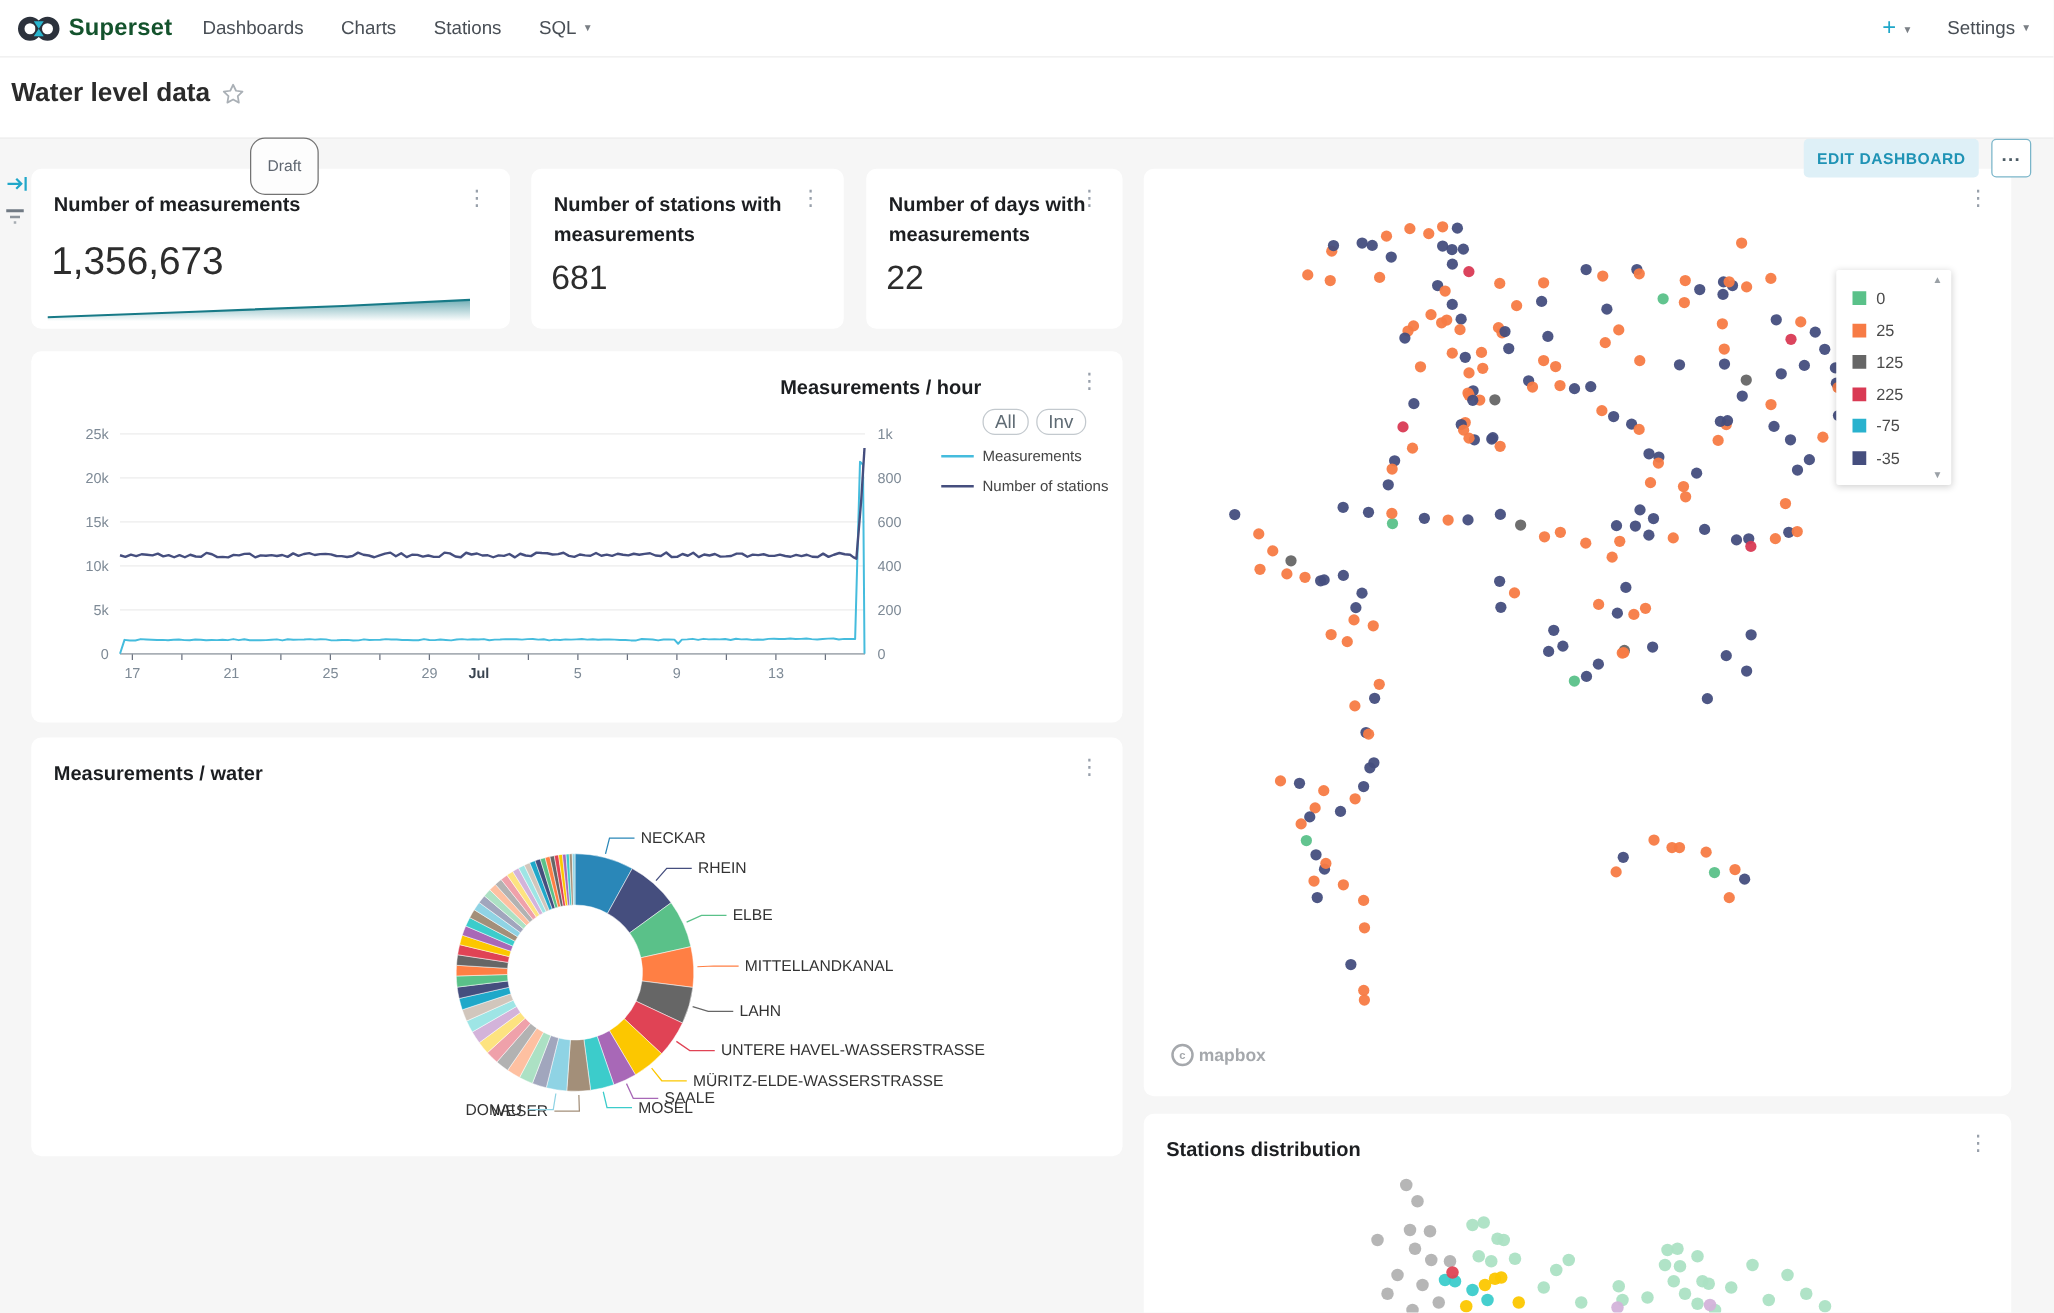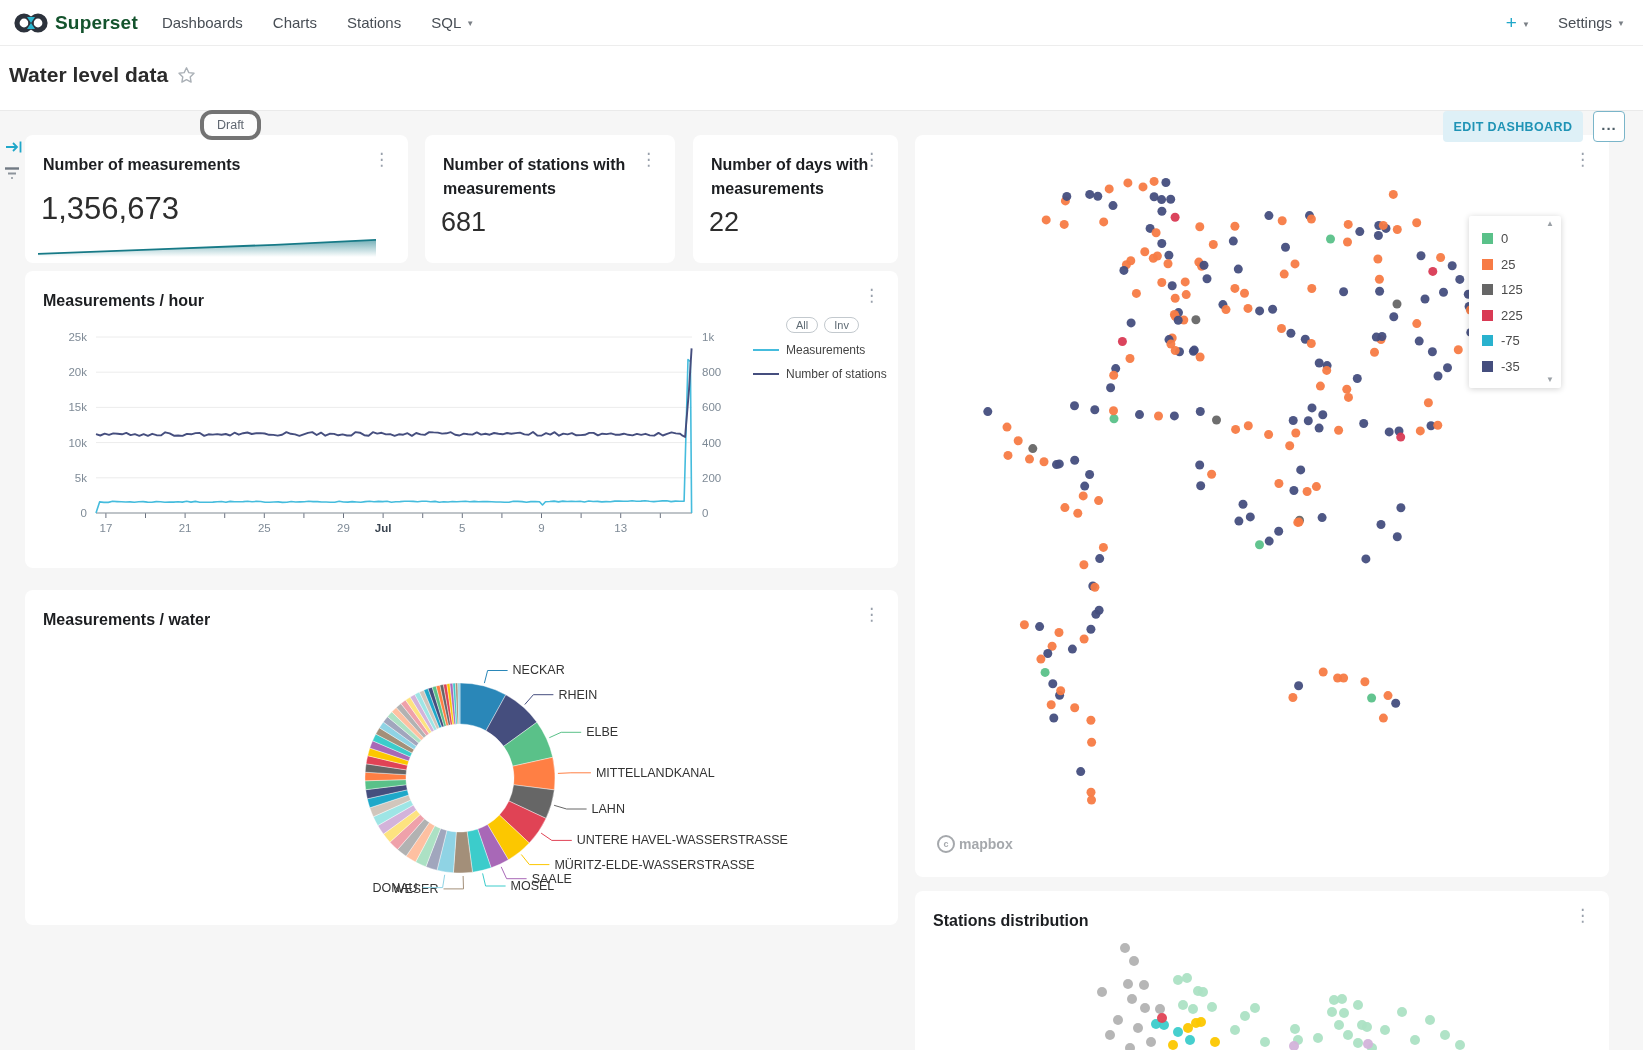--- a/index.html
+++ b/index.html
@@ -14,22 +14,22 @@
   .nav-item{font-size:15px;color:#484e55;cursor:pointer;}
   .nav-right{position:absolute;right:18px;display:flex;gap:28px;align-items:center;}
   .caret{font-size:8px;color:#7a7f85;margin-left:5px;vertical-align:2px;}
   .plus-g{color:#20a7c9;font-size:19px;font-weight:500;}
   .nav-right .nav-item{font-size:15px;}
   
   .dheader{position:absolute;left:0;top:45px;width:1643px;height:65px;background:#fff;
            border-bottom:1px solid #eaeaea;z-index:20;}
   .dtitle{position:absolute;left:9px;top:18px;font-size:21px;font-weight:bold;color:#2b2b2b;}
   .star{position:absolute;left:177px;top:21px;}
-  .draft{display:inline-block;border:4px solid #737373;background:#fdfdfd;color:#5f6670;
-         font-size:12.5px;padding:4px 13px;border-radius:12px;}
+  .draft{display:inline-block;border:1px solid #737373;background:#fdfdfd;color:#5f6670;
+         font-size:12.5px;padding:15px 13px;border-radius:12px;}
   .authorbox{position:absolute;left:254px;top:63px;height:32px;background:#f4f4f6;border-radius:4px;
              display:flex;align-items:center;gap:8px;padding:0 14px;font-size:13px;color:#5d6670;}
   .edit-btn{position:absolute;left:1443px;top:66px;width:140px;height:31px;background:#def0f7;
             color:#1f93b5;font-weight:bold;font-size:12.5px;letter-spacing:.4px;border:none;
             border-radius:4px;cursor:pointer;display:flex;align-items:center;justify-content:center;}
   .more-btn{position:absolute;left:1593px;top:66px;width:32px;height:31px;background:#fff;
             border:1px solid #7ab5c9;border-radius:4px;color:#4e5d66;font-weight:bold;
             font-size:15px;letter-spacing:1px;cursor:pointer;display:flex;align-items:center;justify-content:center;padding-bottom:6px;}
   
   .rail-ic{position:absolute;cursor:pointer;}
@@ -39,21 +39,21 @@
   .kebab{position:absolute;right:18px;top:14px;font-size:17px;color:#98a0ab;cursor:pointer;
          font-family:"DejaVu Sans",sans-serif;}
   .kpi-num{position:absolute;left:16px;top:56px;font-size:31px;color:#2d2d2d;}
   .kpi-num.small{font-size:27px;top:72px;}
   svg text{font-family:"Liberation Sans","DejaVu Sans",sans-serif;}
   .ax{font-size:11.5px;fill:#7e8a96;}
   .axb{font-weight:bold;fill:#3a4450;}
   
   .lc-legend{position:absolute;left:728px;top:46px;width:140px;}
   .pills{display:flex;gap:6px;margin-left:33px;margin-bottom:10px;}
-  .pill{border:1px solid #c3c9ce;border-radius:10px;font-size:11px;color:#5f6b74;
+  .pill{border:1px solid #c3c9ce;border-radius:10px;font-size:15px;color:#5f6b74;
         padding:1px 9px;cursor:pointer;background:#fff;}
   .lrow{display:flex;align-items:center;gap:7px;font-size:12px;color:#444;margin-bottom:10px;cursor:pointer;}
   .sw{display:inline-block;width:26px;height:0;border-top:2px solid #888;}
   
   .map-legend{position:absolute;left:554px;top:81px;width:92px;height:172px;background:#fff;
               border-radius:2px;box-shadow:0 1px 6px rgba(0,0,0,.18);padding:10px 0 0 13px;box-sizing:border-box;}
   .ml-row{display:flex;align-items:center;gap:8px;font-size:13px;color:#4b4b4b;height:25.5px;}
   .ml-sq{display:inline-block;width:11px;height:11px;}
   .ml-scroll{position:absolute;right:5px;top:4px;bottom:4px;width:12px;display:flex;
              flex-direction:column;justify-content:space-between;align-items:center;}
@@ -127,21 +127,21 @@
   <div class="card-title">Number of stations with measurements</div>
   <span class="kebab">⋮</span>
   <div class="kpi-num small">681</div>
 </div>
 <div class="card" style="left:693px;top:135px;width:205px;height:128px;">
   <div class="card-title">Number of days with measurements</div>
   <span class="kebab">⋮</span>
   <div class="kpi-num small">22</div>
 </div>
 
-<div class="card" style="left:25px;top:271px;width:873px;height:297px;">
+<div class="card" style="left:25px;top:281px;width:873px;height:297px;text-align:right;">
   <div class="card-title">Measurements / hour</div>
   <span class="kebab">⋮</span>
   <svg id="line-svg" width="873" height="297">
       <line x1="71" y1="242" x2="667" y2="242" stroke="#c9ced3" stroke-width="1"></line>
       <text x="62" y="246" text-anchor="end" class="ax">0</text>
       <text x="677" y="246" class="ax">0</text>
       <line x1="71" y1="206.8" x2="667" y2="206.8" stroke="#ececec" stroke-width="1"></line>
       <text x="62" y="210.8" text-anchor="end" class="ax">5k</text>
       <text x="677" y="210.8" class="ax">200</text>
       <line x1="71" y1="171.6" x2="667" y2="171.6" stroke="#ececec" stroke-width="1"></line>

